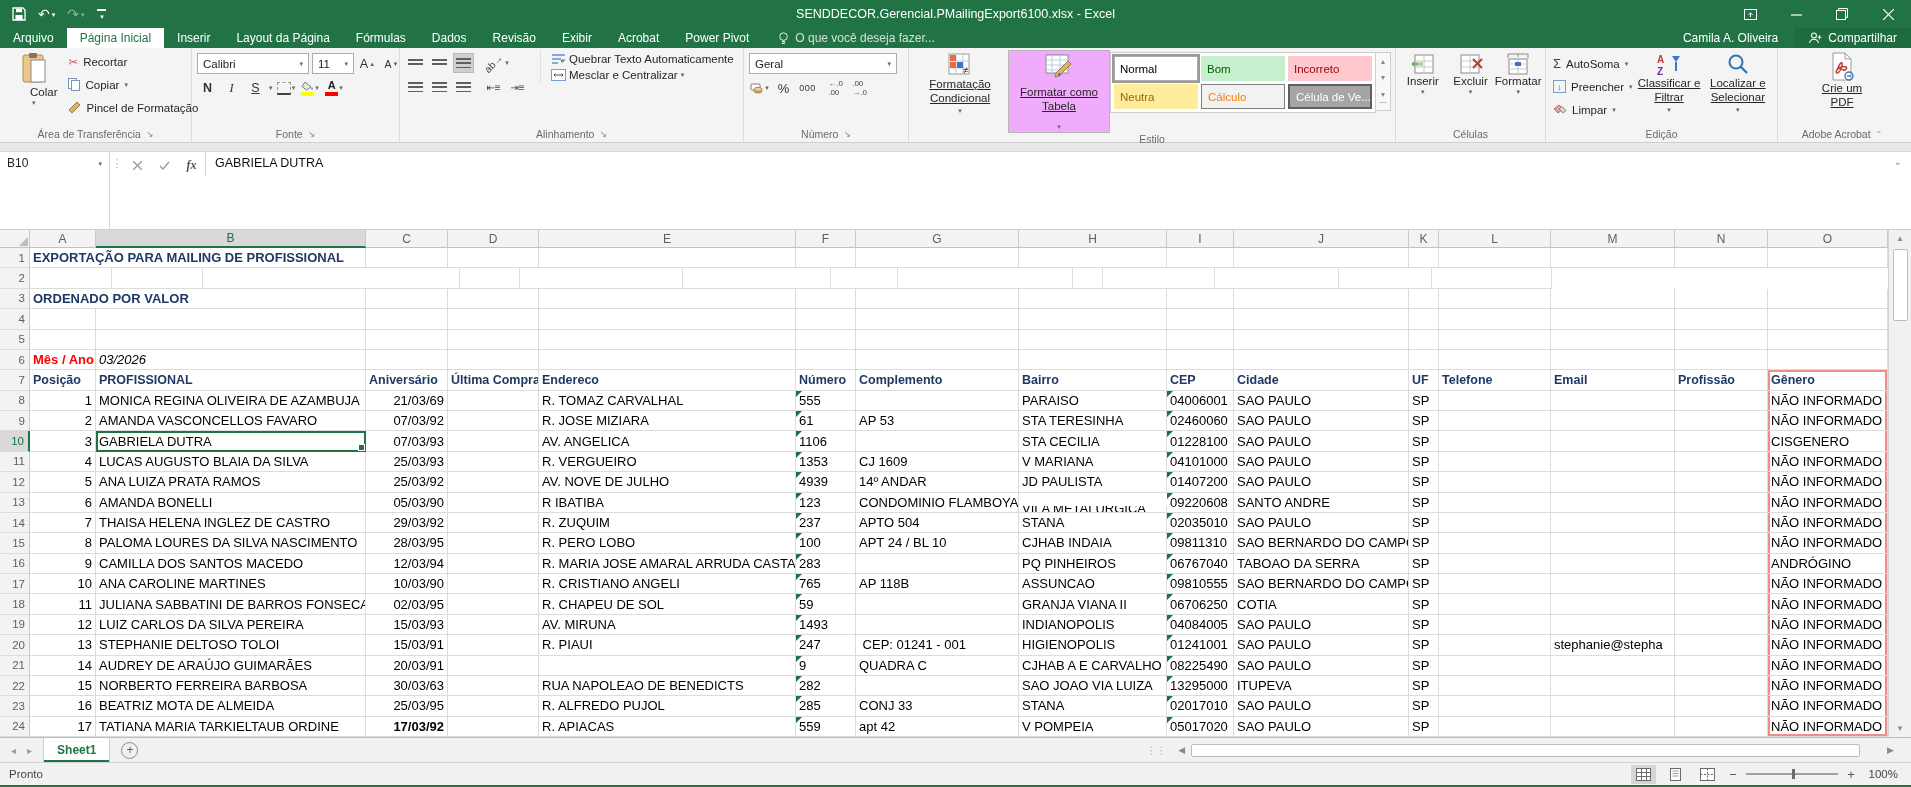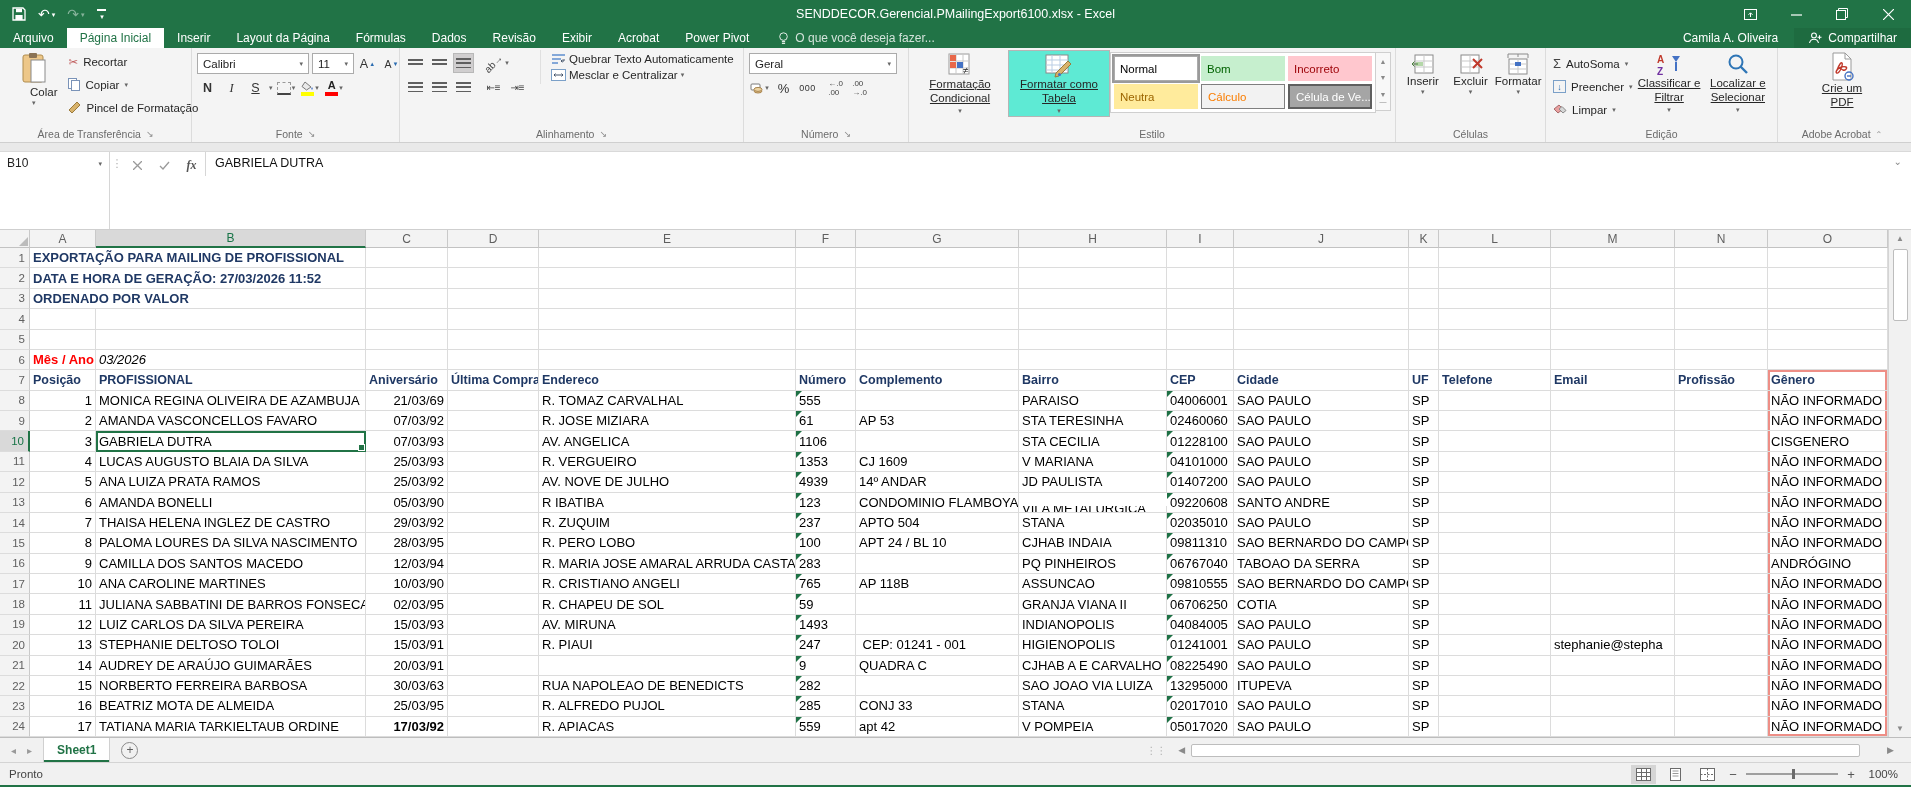--- a/index.html
+++ b/index.html
@@ -38,21 +38,21 @@
   .bigbtn .blabel { margin-top:2px;margin-left:20px; }
   .smcol { display:flex; flex-direction:column; justify-content:flex-start; }
   .smrow { display:flex; align-items:center; gap:5px; font-size:11.5px; color:#262626; height:23px; padding:0 4px; white-space:nowrap; }
   .fg { display:flex; flex-direction:column; gap:4px; padding:3px 2px; }
   .frow { display:flex; align-items:center; gap:3px; }
   .combo { background:#fff; border:1px solid #ababab; height:21px; display:flex; align-items:center; font-size:11.5px; padding:0 5px; color:#222; }
   .combo .cc { margin-left:auto; font-size:7px; color:#666; padding-left:5px; }
   .itembtn { min-width:21px; height:20px; display:flex; align-items:center; justify-content:center; font-size:12.5px; color:#333; gap:1px; }
   .itembtn .caret-g { font-size:7px; color:#666; }
   .pressed { background:#d0cecf; box-shadow:0 0 0 1px #b8b8b8 inset; }
-  .hov { background:#5eead4; box-shadow:0 0 0 1px #b5b5b5 inset; }
+  .hov { background:#f0abfc; box-shadow:0 0 0 1px #b5b5b5 inset;gap:8px; }
   .lines { width:15px; height:11px; background:repeating-linear-gradient(to bottom,#5f5f5f 0 1.6px,transparent 1.6px 4.4px); }
   .bord { width:14px; height:13px; border:1px dashed #9a9a9a; border-bottom:2px solid #444; }
   .colorbar { display:flex; flex-direction:column; align-items:center; line-height:1; }
   .colorbar .bar { width:13px; height:4px; margin-top:1px; }
   .two-line { line-height:1.2; text-align:center;text-decoration:underline; }
   .gal { background:#fff; border:1px solid #cfcfcf; display:grid; grid-template-columns:repeat(3,84px); grid-auto-rows:25px; gap:3px; padding:3px; margin-top:2px; }
   .scell { display:flex; align-items:center; padding:0 6px; font-size:11.5px; white-space:nowrap; overflow:hidden; }
   .scell.ring { box-shadow:0 0 0 1px #ababab inset, 0 0 0 2px #fff inset; outline:2px solid #9a9a9a; outline-offset:0; }
   .scell.dark { border:2px solid #5f5f5f; }
   .galnav { width:15px; border:1px solid #cfcfcf; border-left:none; display:flex; flex-direction:column; align-items:center; justify-content:space-around; color:#8a8a8a; font-size:7px; margin-top:2px; height:59px; background:#f8f8f8; }
@@ -617,21 +617,20 @@
             <div class="cell" style="width: 67px;"></div>
             <div class="cell" style="width: 175px;"></div>
             <div class="cell" style="width: 30px;"></div>
             <div class="cell" style="width: 112px;"></div>
             <div class="cell" style="width: 124px;"></div>
             <div class="cell" style="width: 93px;"></div>
             <div class="cell" style="width: 120px;"></div>
           </div>
           <div class="grow">
             <div class="rn">2</div>
-            <div class="cell doc-title" style="width: 336px;">DATA E HORA DE GERAÇÃO: 27/03/2026 11:52</div>
             <div class="cell" style="width: 82px;"></div>
             <div class="cell" style="width: 91px;"></div>
             <div class="cell" style="width: 257px;"></div>
             <div class="cell" style="width: 60px;"></div>
             <div class="cell" style="width: 163px;"></div>
             <div class="cell" style="width: 148px;"></div>
             <div class="cell" style="width: 67px;"></div>
             <div class="cell" style="width: 175px;"></div>
             <div class="cell" style="width: 30px;"></div>
             <div class="cell" style="width: 112px;"></div>

